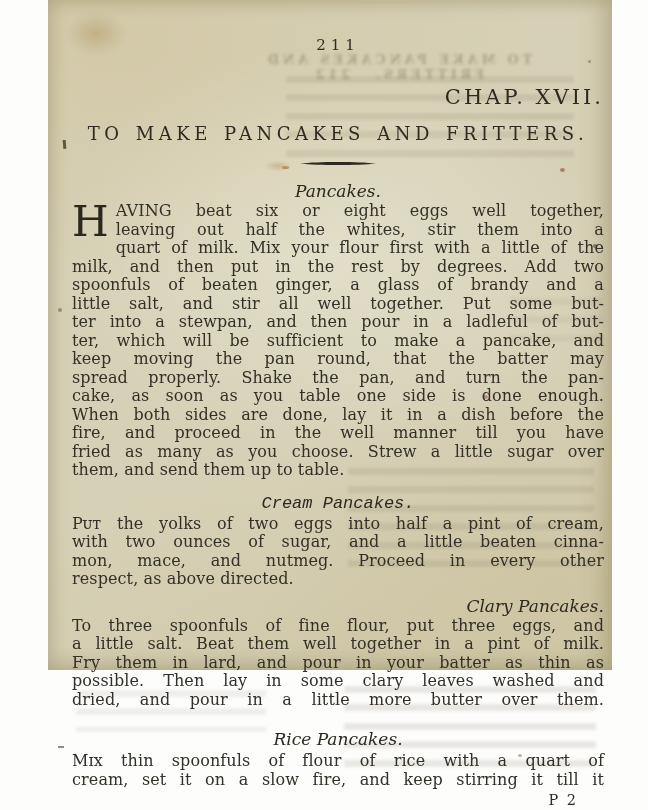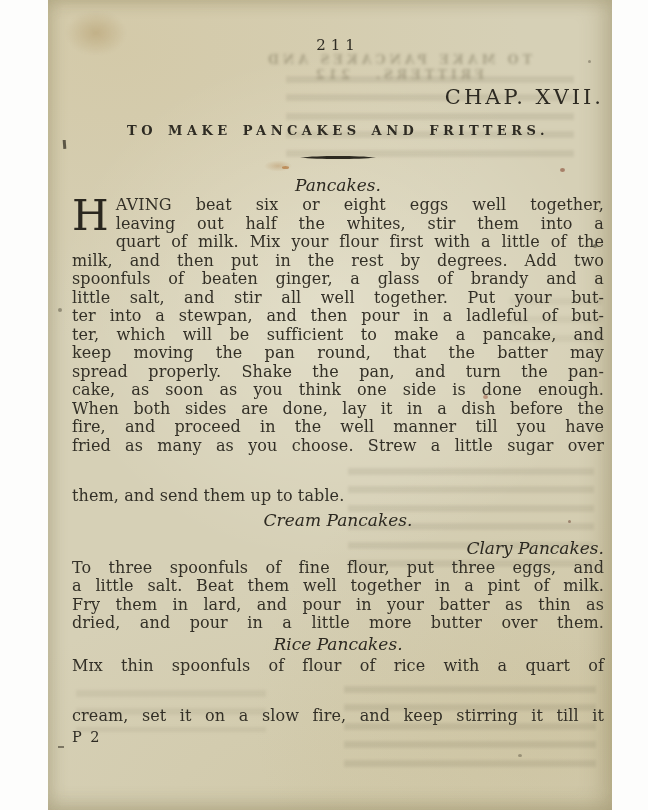--- a/index.html
+++ b/index.html
@@ -4,59 +4,59 @@
 <style>
   html,body { margin:0; padding:0; }
   body { background:#fdfdfc; }
   .stage {
     position:relative; width:648px; height:810px; overflow:hidden;
     background:#fdfdfc;
     font-family:"DejaVu Serif","Liberation Serif",serif;
     color:#333027;
   }
   .page {
-    position:absolute; left:48px; top:0; width:564px; height:810px;
+    position:absolute; left:48px; top:0; width:564px; height:670px;
     background:
       radial-gradient(70% 45% at 50% 38%, rgba(255,255,244,0.30), rgba(255,255,244,0) 70%),
       radial-gradient(120% 60% at 12% 6%, rgba(205,185,135,0.28), rgba(205,185,135,0) 60%),
       radial-gradient(90% 55% at 92% 88%, rgba(190,175,128,0.30), rgba(190,175,128,0) 62%),
       radial-gradient(100% 40% at 50% 100%, rgba(196,184,140,0.28), rgba(196,184,140,0) 70%),
       #d6d0b6;
     box-shadow:
       inset -14px 0 20px rgba(118,104,62,0.20),
       inset 8px 0 14px rgba(118,104,62,0.12),
       inset 0 -10px 16px rgba(118,104,62,0.12),
       inset 0 6px 12px rgba(150,135,92,0.10);
   }
   .content { position:relative; margin:0 8px 0 24px; width:532px; }
 
   .h-pagenum { margin:0; padding-top:36px; text-align:center; font-size:15px; letter-spacing:5px; color:#2e2b23; }
   .h-chap    { margin-top:31px; text-align:right; font-size:21px; letter-spacing:3px; color:#2c2921; }
-  .h-sub     { margin-top:14px; text-align:center; font-size:13px; font-weight:bold; letter-spacing:4.5px; word-spacing:2px; color:#2e2b23; }
+  .h-sub     { margin-top:14px; text-align:center; font-size:18px; font-weight:normal; letter-spacing:4.5px; word-spacing:2px; color:#2e2b23; }
   .rule-wrap { margin-top:16px; height:7px; text-align:center; line-height:0; }
   .rule-wrap svg { display:inline-block; }
 
   .sec-title { text-align:center; font-style:italic; font-size:17px; line-height:22px; color:#2c2921; }
   .sec1 .sec-title { margin-top:13px; }
-  .sec2 .sec-title { margin-top:3px; }
+  .sec2 .sec-title { margin-top:13px;font-family:Liberation Mono, monospace; }
   .sec3 .sec-title { margin-top:6px;text-align:right; }
-  .sec4 .sec-title { margin-top:0; }
+  .sec4 .sec-title { margin-top:19px; }
 
   .para { font-size:16px; line-height:18.5px; letter-spacing:0.1px; color:#333027; }
   .sec4 .para { margin-top:2px; }
   .tline { text-align:justify; text-align-last:justify; text-justify:inter-word; }
-  .tline-last { text-align-last:left;margin-top:32px; }
+  .tline-last { text-align-last:left; }
   .justify-all .tline-last { text-align-last:justify; }
 
   .dropcap {
     float:left; font-size:42px; line-height:34px; height:37px;
     padding-top:3px; margin-right:7px; color:#2a271f;
   }
 
-  .sig { margin-top:3px; text-align:left; font-size:14.5px; letter-spacing:2px; padding-right:26px; color:#2e2b23; }
+  .sig { margin-top:3px; text-align:right; font-size:14.5px; letter-spacing:2px; padding-right:26px; color:#2e2b23; }
 
   
   .ghost-header {
     position:absolute; top:52px; left:150px; width:400px; text-align:center;
     transform:scaleX(-1); filter:blur(1.6px);
     font-size:12.5px; font-weight:bold; letter-spacing:4px;
     color:rgba(112,104,78,0.42); pointer-events:none;
   }
   .ghost-header .gh-num { margin-left:22px; }
   .ghost-lines {
@@ -140,45 +140,54 @@
       <section class="sec sec1">
         <div class="sec-title">Pancakes.</div>
         <div class="para">
           <span class="dropcap">H</span>
           <div class="lines">
               <div class="tline">AVING beat six or eight eggs well together,</div>
               <div class="tline">leaving out half the whites, stir them into a</div>
               <div class="tline">quart of milk. Mix your flour first with a little of the</div>
               <div class="tline">milk, and then put in the rest by degrees. Add two</div>
               <div class="tline">spoonfuls of beaten ginger, a glass of brandy and a</div>
-              <div class="tline">little salt, and stir all well together. Put your but-</div>
+              <div class="tline">little salt, and stir all well together. Put some but-</div>
               <div class="tline">ter into a stewpan, and then pour in a ladleful of but-</div>
               <div class="tline">ter, which will be sufficient to make a pancake, and</div>
               <div class="tline">keep moving the pan round, that the batter may</div>
               <div class="tline">spread properly. Shake the pan, and turn the pan-</div>
-              <div class="tline">cake, as soon as you think one side is done enough.</div>
+              <div class="tline">cake, as soon as you table one side is done enough.</div>
               <div class="tline">When both sides are done, lay it in a dish before the</div>
               <div class="tline">fire, and proceed in the well manner till you have</div>
               <div class="tline">fried as many as you choose. Strew a little sugar over</div>
               <div class="tline tline-last">them, and send them up to table.</div>
             </div>
         </div>
       </section>
 
       <section class="sec sec2">
         <div class="sec-title">Cream Pancakes.</div>
+        <div class="para">
+          <div class="lines">
+              <div class="tline">Pᴜᴛ the yolks of two eggs into half a pint of cream,</div>
+              <div class="tline">with two ounces of sugar, and a little beaten cinna-</div>
+              <div class="tline">mon, mace, and nutmeg. Proceed in every other</div>
+              <div class="tline tline-last">respect, as above directed.</div>
+            </div>
+        </div>
       </section>
 
       <section class="sec sec3">
         <div class="sec-title">Clary Pancakes.</div>
         <div class="para">
           <div class="lines">
               <div class="tline">To three spoonfuls of fine flour, put three eggs, and</div>
               <div class="tline">a little salt. Beat them well together in a pint of milk.</div>
               <div class="tline">Fry them in lard, and pour in your batter as thin as</div>
+              <div class="tline">possible. Then lay in some clary leaves washed and</div>
               <div class="tline">dried, and pour in a little more butter over them.</div>
             </div>
         </div>
       </section>
 
       <section class="sec sec4">
         <div class="sec-title">Rice Pancakes.</div>
         <div class="para justify-all">
           <div class="lines">
               <div class="tline">Mɪx thin spoonfuls of flour of rice with a quart of</div>

